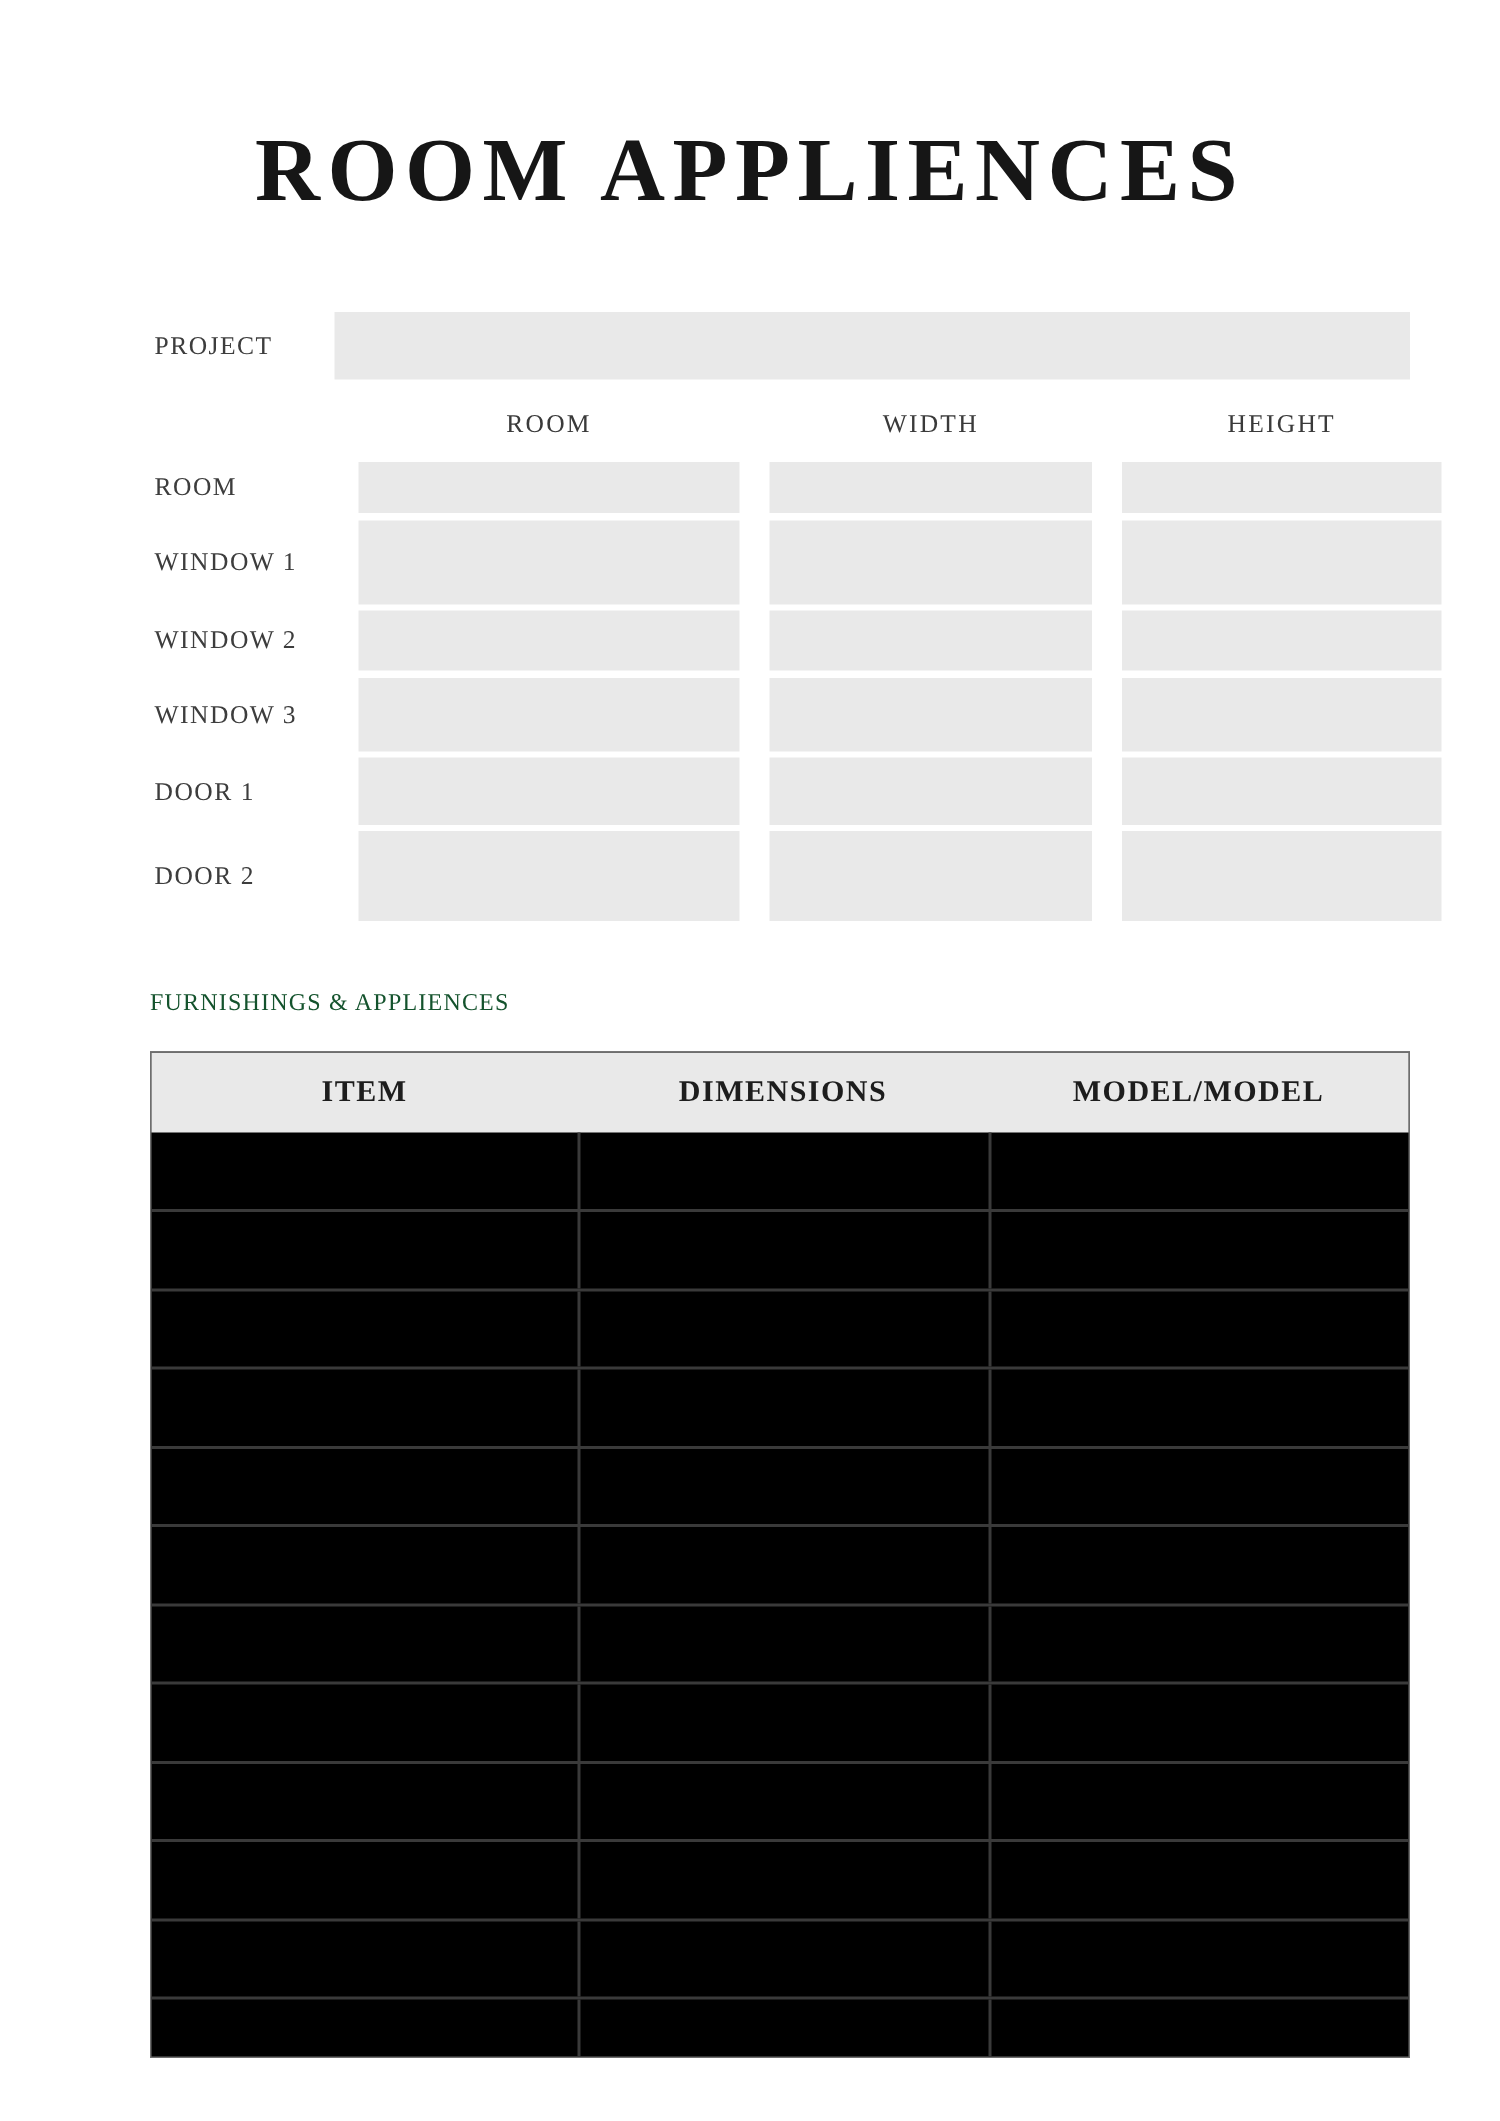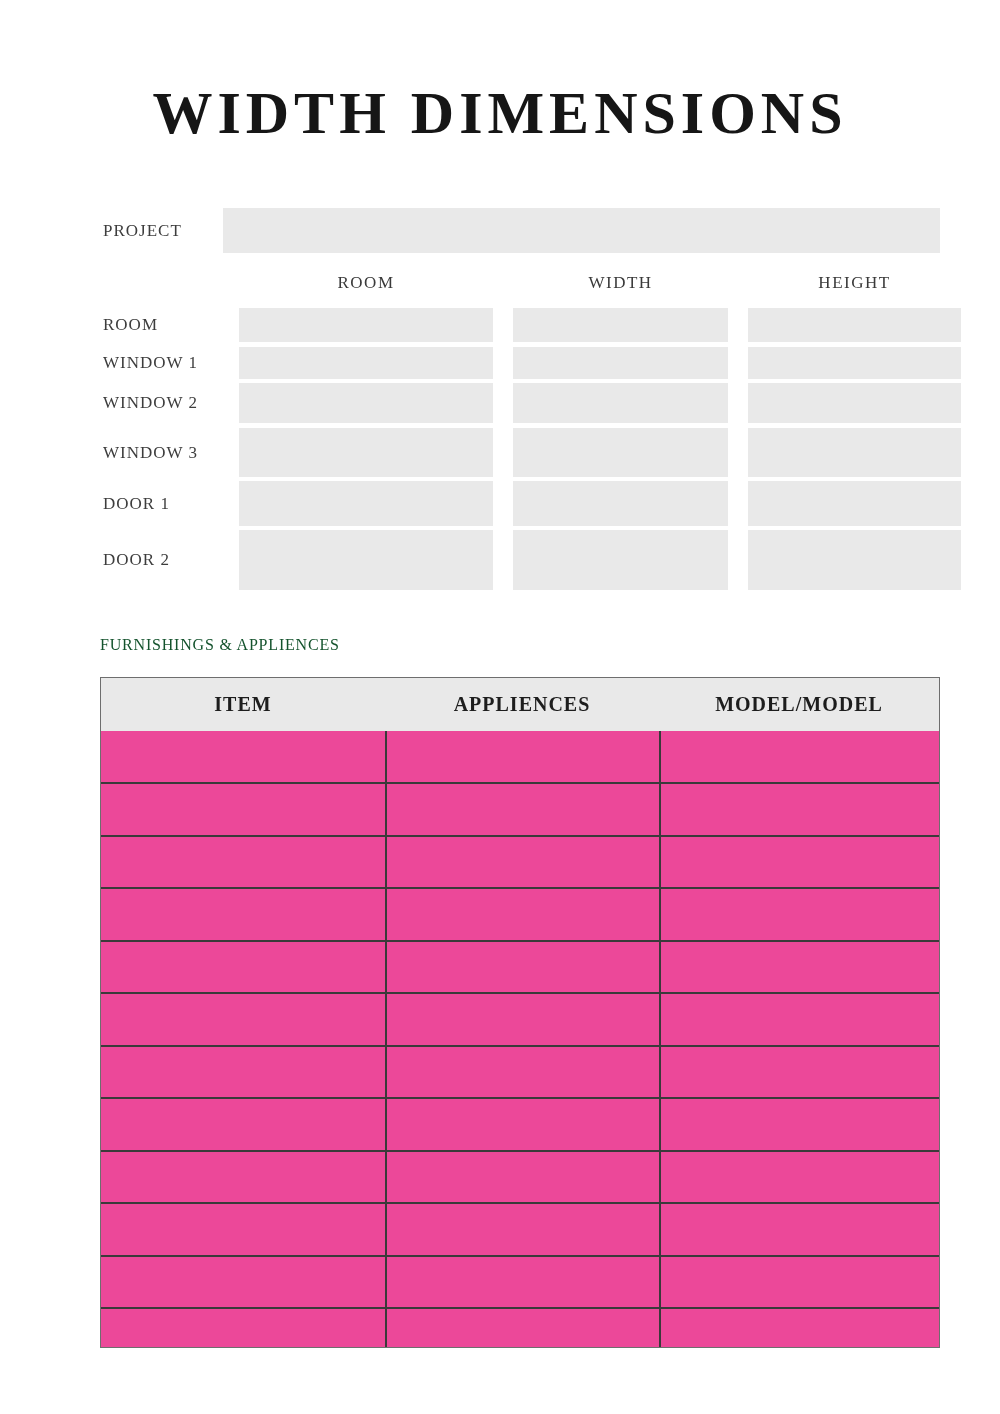--- a/index.html
+++ b/index.html
@@ -54,37 +54,37 @@
     text-align: center;
     font-size: 17px;
     letter-spacing: 1.5px;
     color: #3a3a3a;
     align-self: center;
   }
   .dim-rows { margin-top: 10px; }
   .dim-row .side-label { width: auto; display: flex; align-items: center; }
   .cell { background: var(--field-bg, #e9e9e9); }
   .dim-rows .dim-row:nth-of-type(1) { height: 34px; margin-bottom: 5px; }
-  .dim-rows .dim-row:nth-of-type(2) { height: 32px; margin-bottom: 4px; }
+  .dim-rows .dim-row:nth-of-type(2) { height: 56px; margin-bottom: 4px; }
   .dim-rows .dim-row:nth-of-type(3) { height: 40px; margin-bottom: 5px; }
   .dim-rows .dim-row:nth-of-type(4) { height: 49px; margin-bottom: 4px; }
   .dim-rows .dim-row:nth-of-type(5) { height: 45px; margin-bottom: 4px; }
   .dim-rows .dim-row:nth-of-type(6) { height: 60px; margin-bottom: 0; }
 
   
   .section-heading {
     margin-top: 46px;
     font-size: 16px;
     letter-spacing: 0.8px;
     color: #14532d;
   }
   .f-table {
     margin-top: 23px;
     border: 1px solid var(--table-outline, #6e6e6e);
-    background: #ec4899;
+    background: #000000;
   }
   .f-head {
     display: flex;
     height: 53px;
     background: var(--header-bg, #e9e9e9);
   }
   .f-hcell {
     display: flex;
     align-items: center;
     justify-content: center;
@@ -106,21 +106,21 @@
   .f-cell { height: 100%; }
   .f-cell:nth-child(1) { width: 284px; }
   .f-cell:nth-child(2) { width: 274px; border-left: 2px solid var(--table-border, #3a3a3a); }
   .f-cell:nth-child(3) { flex: 1; border-left: 2px solid var(--table-border, #3a3a3a); }
 </style>
 </head>
 <body>
 
 <div class="page">
 
-  <h1 class="title">WIDTH DIMENSIONS</h1>
+  <h1 class="title">ROOM APPLIENCES</h1>
 
   <div class="content">
 
     <div class="project-row">
       <div class="side-label">PROJECT</div>
       <div class="project-field"></div>
     </div>
 
     <div class="dim-grid dim-head">
       <div></div>
@@ -173,21 +173,21 @@
         <div class="cell"></div>
       </div>
 
     </div>
 
     <div class="section-heading">FURNISHINGS &amp; APPLIENCES</div>
 
     <div class="f-table">
       <div class="f-head">
         <div class="f-hcell">ITEM</div>
-        <div class="f-hcell">APPLIENCES</div>
+        <div class="f-hcell">DIMENSIONS</div>
         <div class="f-hcell">MODEL/MODEL</div>
       </div>
       <div class="f-body">
           <div class="f-row">
             <div class="f-cell"></div>
             <div class="f-cell"></div>
             <div class="f-cell"></div>
           </div>
           <div class="f-row">
             <div class="f-cell"></div>

